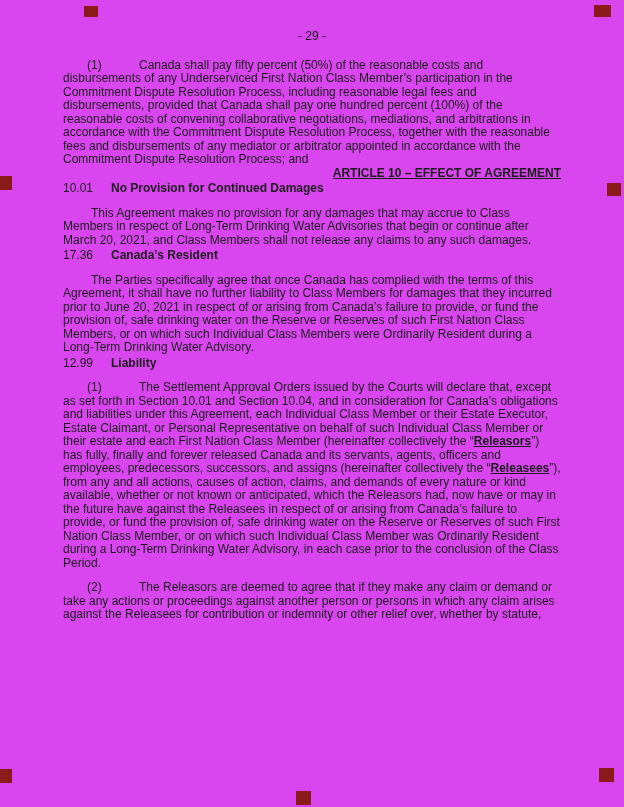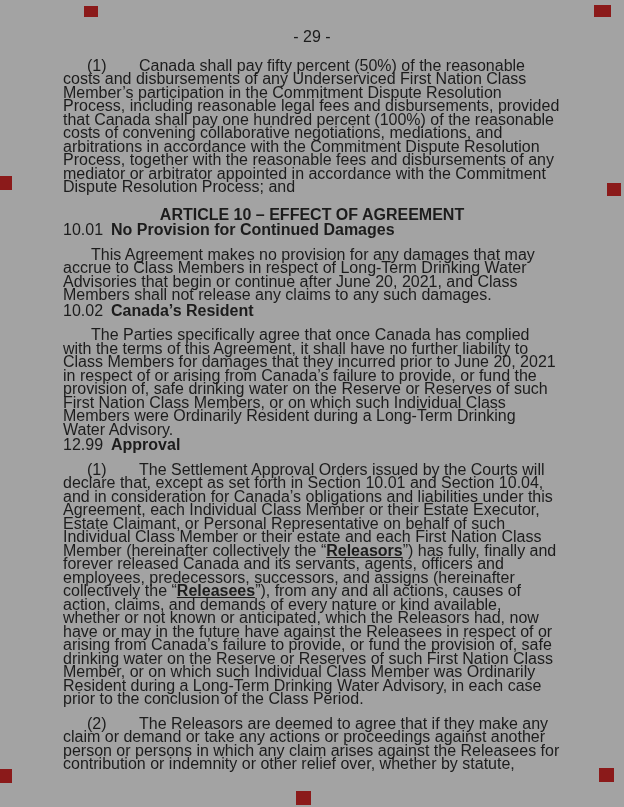--- a/index.html
+++ b/index.html
@@ -4,23 +4,23 @@
 <style>
   html, body {
     margin: 0;
     padding: 0;
     background: #ffffff;
   }
   .page {
     position: relative;
     width: 624px;
     height: 807px;
-    background: #a3a3a3;
+    background: #d946ef;
     font-family: "Liberation Sans", sans-serif;
-    font-size: 16px;
+    font-size: 12px;
     line-height: 13.5px;
     color: #1c1c1c;
     overflow: hidden;
   }
   .content {
     position: absolute;
     left: 63px;
     top: 0;
     width: 498px;
   }
@@ -49,23 +49,23 @@
     display: inline-block;
     width: 52px;
     text-indent: 0;
   }
   .para-plain {
     margin: 11px 0 0 0;
     text-indent: 28px;
     text-align: left;
   }
   .article-heading {
-    margin-top: 14px;
-    text-align: center;
+    text-align: right;
     font-weight: bold;
+    text-decoration: underline;
   }
   .bold { font-weight: bold; text-decoration: underline; }
   .edge-mark {
     position: absolute;
     background: #8b1a1a;
   }
   .em-1 { left: 84px;  top: 6px;   width: 14px; height: 11px; }
   .em-2 { left: 594px; top: 5px;   width: 17px; height: 12px; }
   .em-3 { left: 0px;   top: 176px; width: 12px; height: 14px; }
   .em-4 { left: 607px; top: 183px; width: 14px; height: 13px; }
@@ -96,33 +96,33 @@
     </p>
 
 
     <div class="article-heading">ARTICLE 10 – EFFECT OF AGREEMENT</div>
 
     <div class="sec-head tight">
       <span class="sec-num">10.01</span><span class="sec-title">No Provision for Continued Damages</span>
     </div>
 
     <p class="para-plain">
-      <span>This Agreement makes no provision for any damages that may accrue to Class Members in respect of Long-Term Drinking Water Advisories that begin or continue after June 20, 2021, and Class Members shall not release any claims to any such damages.</span>
+      <span>This Agreement makes no provision for any damages that may accrue to Class Members in respect of Long-Term Drinking Water Advisories that begin or continue after March 20, 2021, and Class Members shall not release any claims to any such damages.</span>
     </p>
 
     <div class="sec-head tight">
-      <span class="sec-num">10.02</span><span class="sec-title">Canada’s Resident</span>
+      <span class="sec-num">17.36</span><span class="sec-title">Canada’s Resident</span>
     </div>
 
     <p class="para-plain">
       <span>The Parties specifically agree that once Canada has complied with the terms of this Agreement, it shall have no further liability to Class Members for damages that they incurred prior to June 20, 2021 in respect of or arising from Canada’s failure to provide, or fund the provision of, safe drinking water on the Reserve or Reserves of such First Nation Class Members, or on which such Individual Class Members were Ordinarily Resident during a Long-Term Drinking Water Advisory.</span>
     </p>
 
     <div class="sec-head tight">
-      <span class="sec-num">12.99</span><span class="sec-title">Approval</span>
+      <span class="sec-num">12.99</span><span class="sec-title">Liability</span>
     </div>
 
     <p class="para">
       <span class="pnum">(1)</span><span>The Settlement Approval Orders issued by the Courts will declare that, except as set forth in Section 10.01 and Section 10.04, and in consideration for Canada’s obligations and liabilities under this Agreement, each Individual Class Member or their Estate Executor, Estate Claimant, or Personal Representative on behalf of such Individual Class Member or their estate and each First Nation Class Member (hereinafter collectively the “</span><span class="bold">Releasors</span><span>”) has fully, finally and forever released Canada and its servants, agents, officers and employees, predecessors, successors, and assigns (hereinafter collectively the “</span><span class="bold">Releasees</span><span>”), from any and all actions, causes of action, claims, and demands of every nature or kind available, whether or not known or anticipated, which the Releasors had, now have or may in the future have against the Releasees in respect of or arising from Canada’s failure to provide, or fund the provision of, safe drinking water on the Reserve or Reserves of such First Nation Class Member, or on which such Individual Class Member was Ordinarily Resident during a Long-Term Drinking Water Advisory, in each case prior to the conclusion of the Class Period.</span>
     </p>
 
     <p class="para">
       <span class="pnum">(2)</span><span>The Releasors are deemed to agree that if they make any claim or demand or take any actions or proceedings against another person or persons in which any claim arises against the Releasees for contribution or indemnity or other relief over, whether by statute,</span>
     </p>
 

